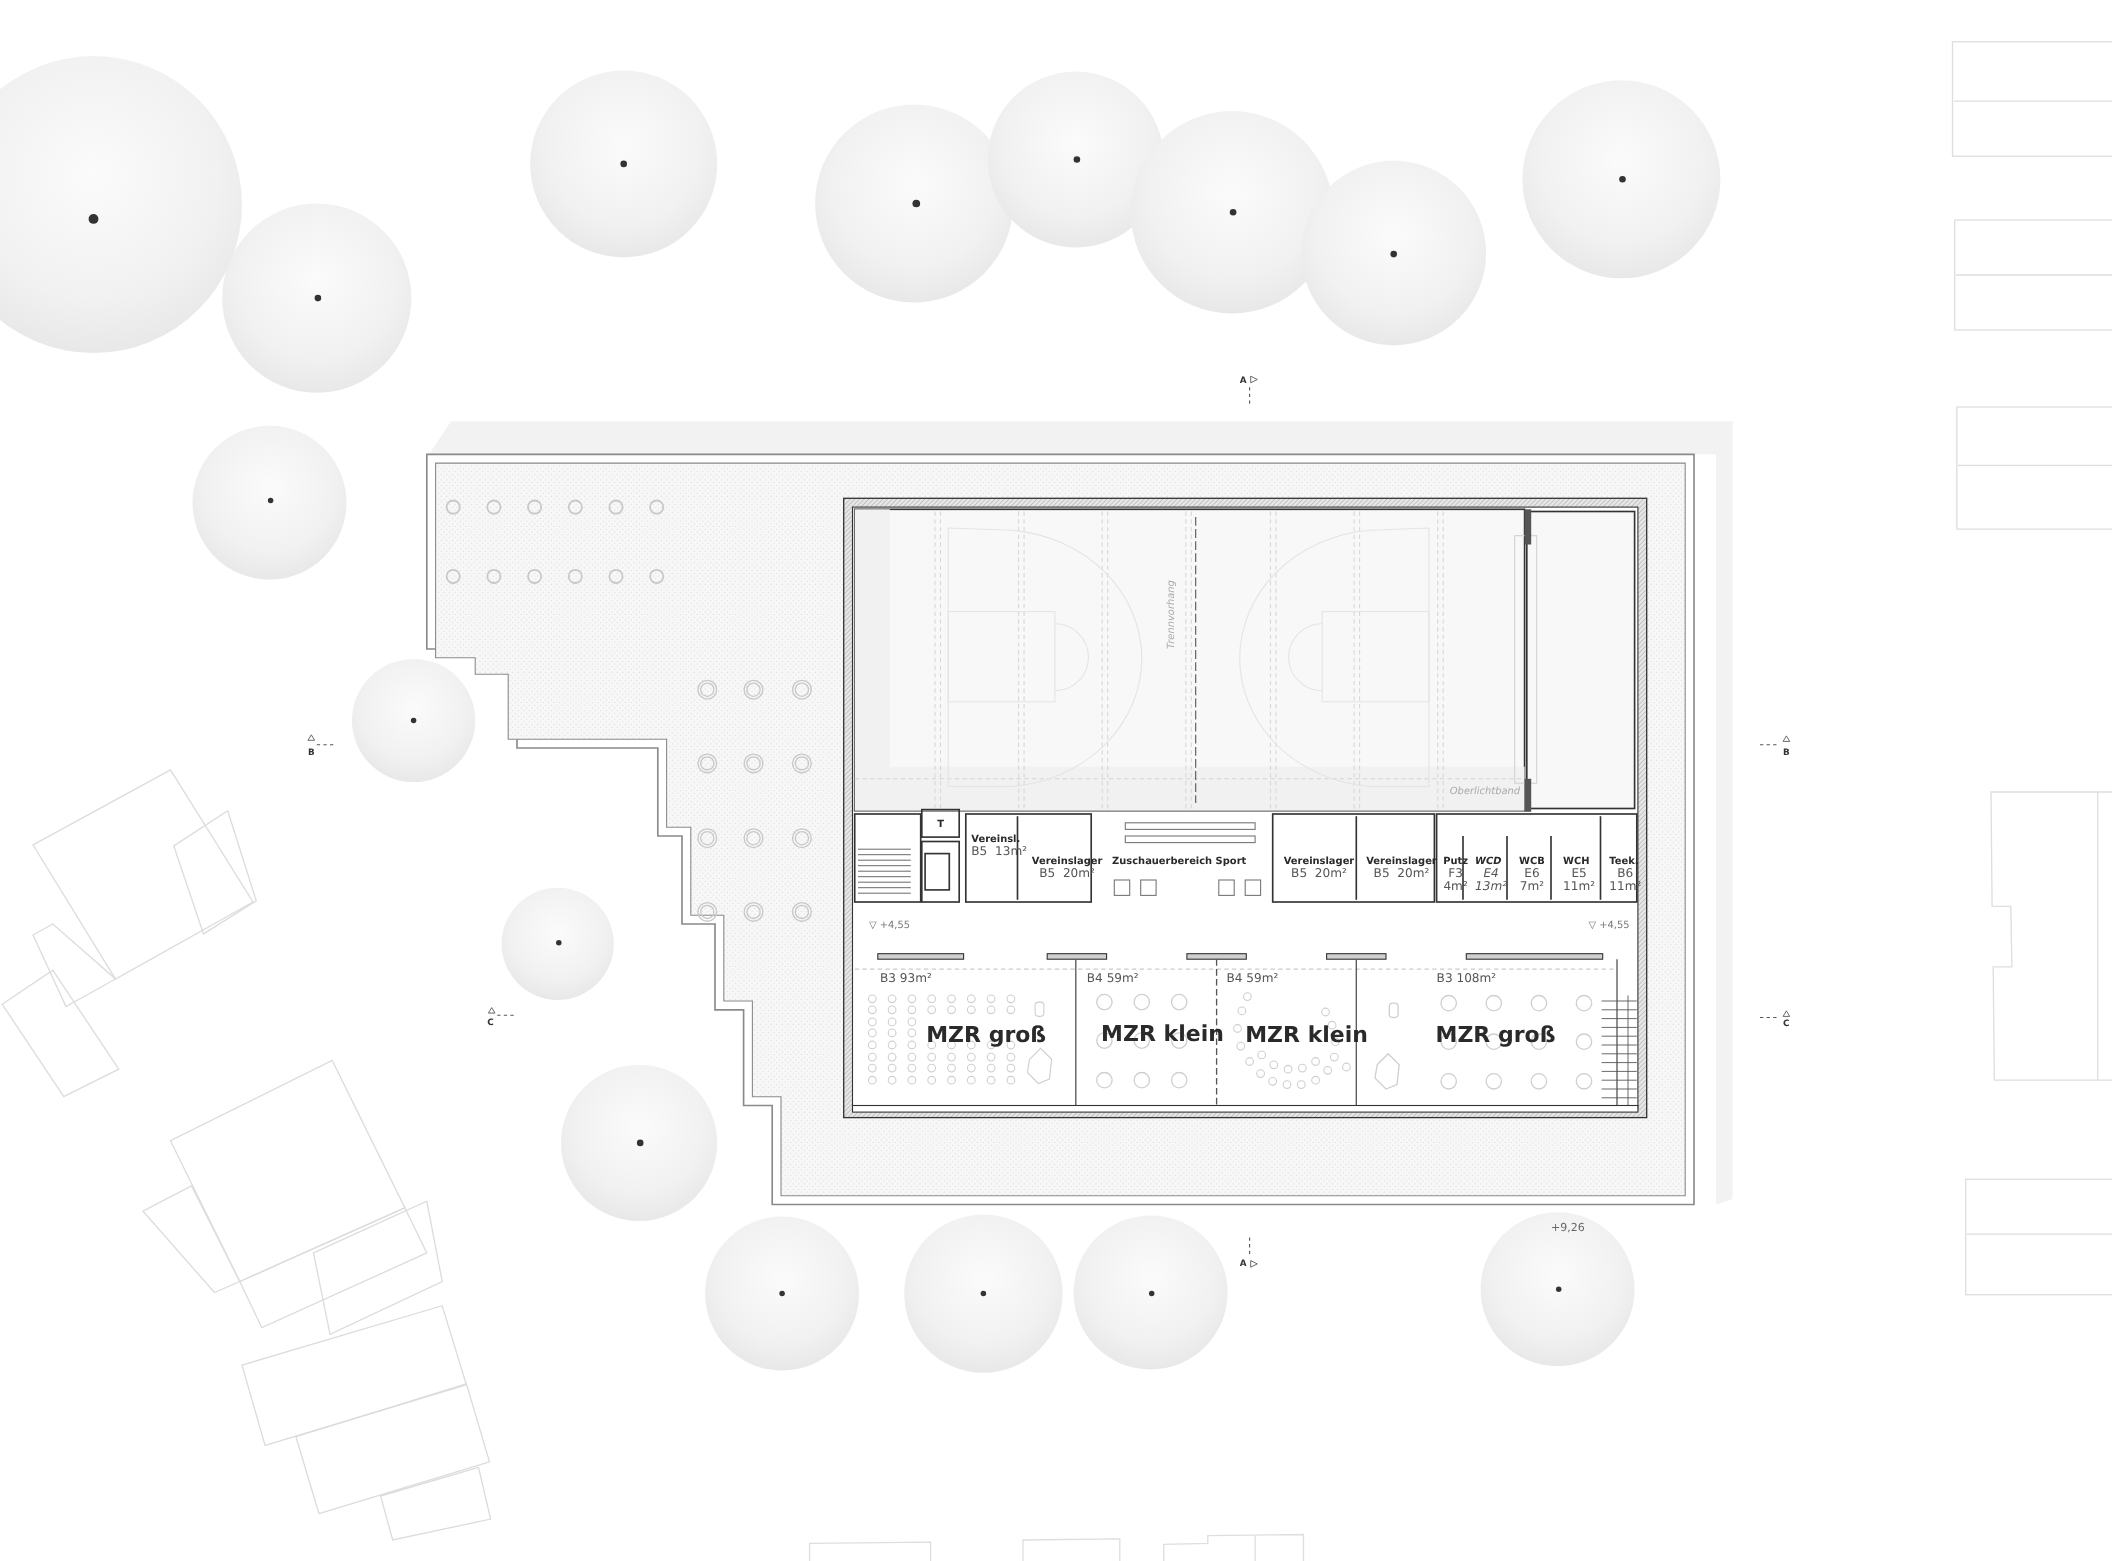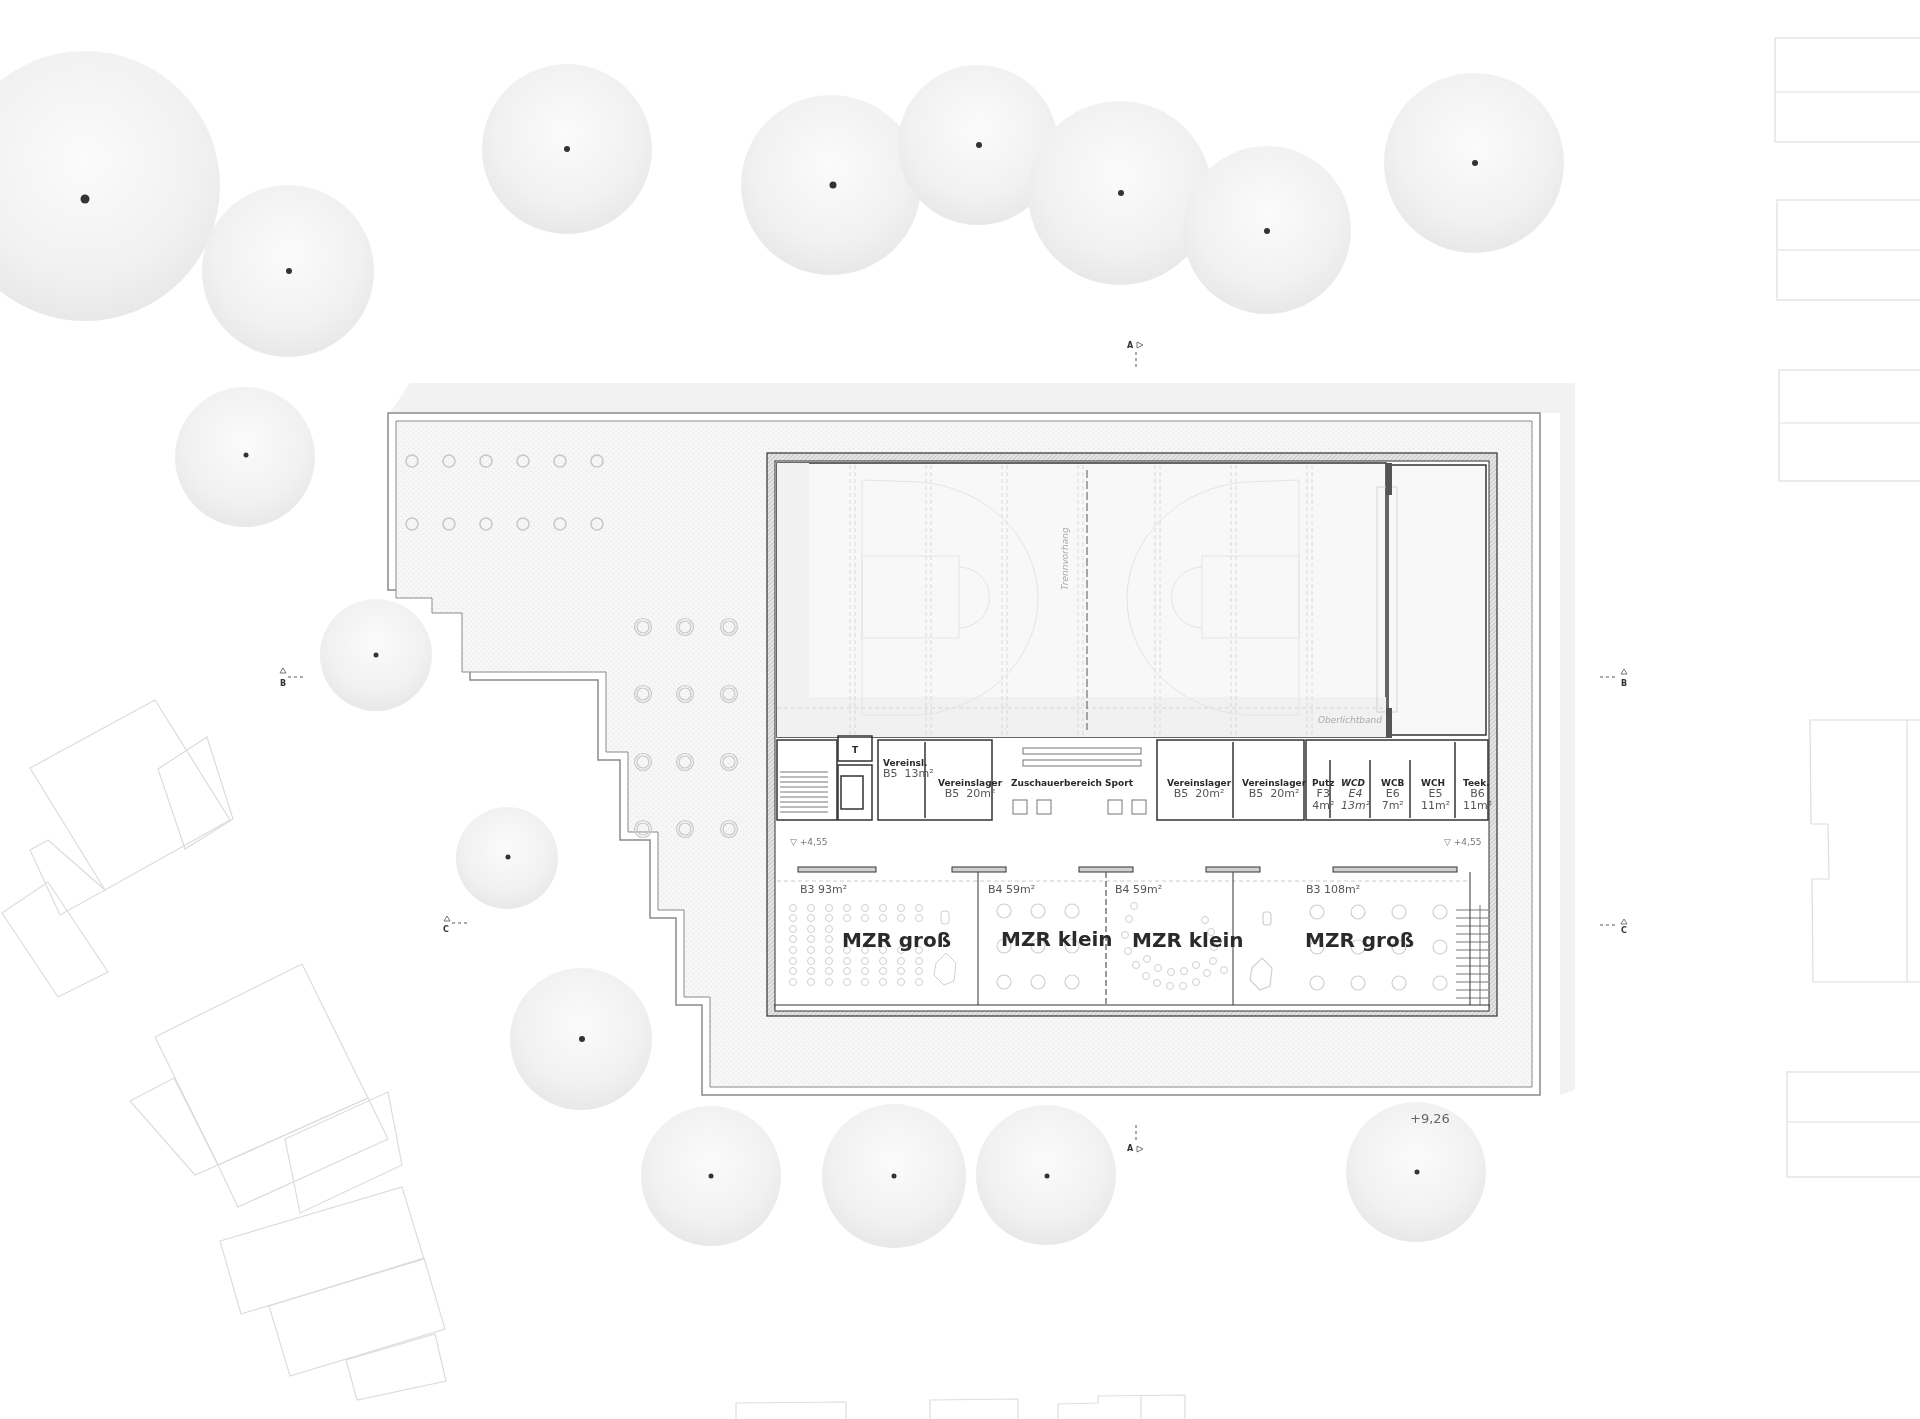--- a/index.html
+++ b/index.html
@@ -5,21 +5,21 @@
   html, body { margin:0; padding:0; background:#ffffff; }
   body { width:1920px; height:1419px; position:relative; overflow:hidden; font-family:"Liberation Sans", sans-serif; color:#2a2a2a; }
   #plan { position:absolute; left:0; top:0; width:1920px; height:1419px; }
   .lbl { position:absolute; font-family:"DejaVu Sans", sans-serif; white-space:nowrap; }
   .room-name { font-size:9px; font-weight:bold; color:#2a2a2a; }
   .room-meta { font-size:11px; color:#555; line-height:12px;text-align:center; }
   .big { font-size:20px; font-weight:bold; color:#2a2a2a; }
   .lvl { font-size:9px; color:#777;text-align:right; }
   .sec { font-size:8px; font-weight:bold; color:#333; }
   .ital { font-size:9px; font-style:italic; color:#aaa; }
-  .ann { font-size:13px; color:#666; }
+  .ann { font-size:10px; color:#666; }
 </style>
 </head>
 <body>
 
 <svg id="plan" viewBox="0 0 1920 1419" xmlns="http://www.w3.org/2000/svg">
   <defs>
     <pattern id="dots" width="5" height="5" patternUnits="userSpaceOnUse">
       <rect width="5" height="5" fill="#f7f7f7"></rect>
       <circle cx="1.2" cy="1.2" r="0.55" fill="#dadada"></circle>
       <circle cx="3.7" cy="3.7" r="0.55" fill="#dadada"></circle>

